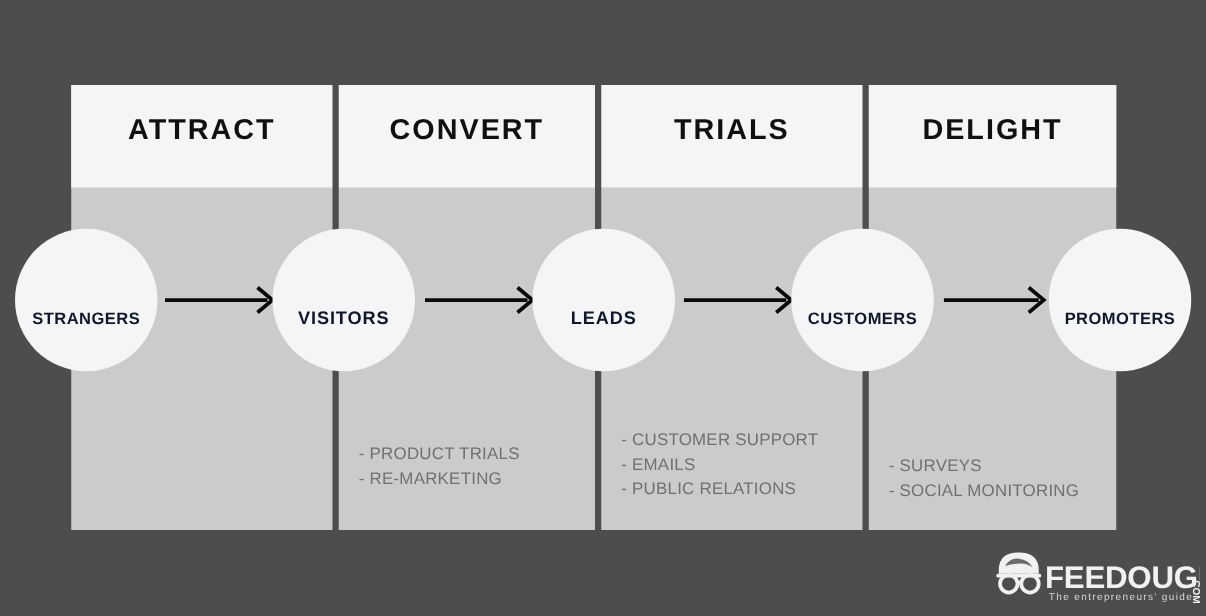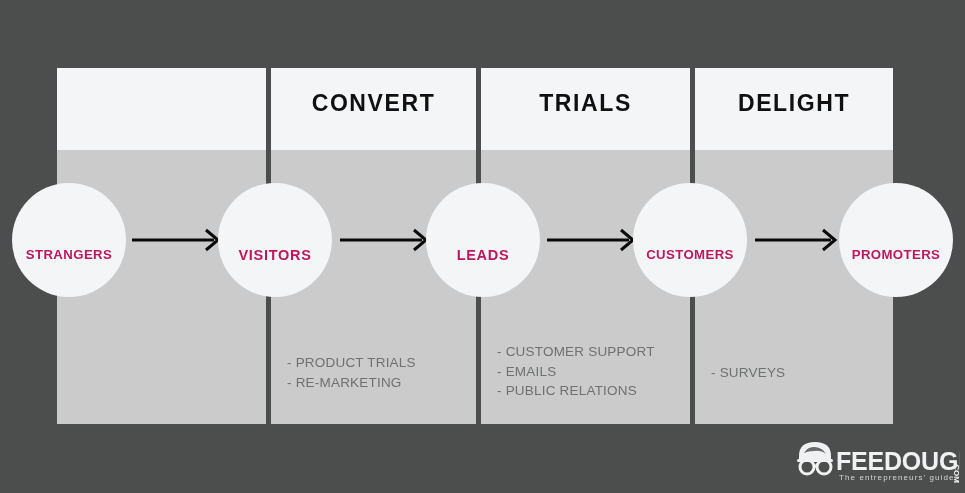--- a/index.html
+++ b/index.html
@@ -83,21 +83,21 @@
     background: #f4f5f7;
     z-index: 5;
     display: flex;
     align-items: center;
     justify-content: center;
   }
   .node-label {
     font-size: 14.5px;
     font-weight: bold;
     letter-spacing: 0.7px;
-    color: #be185d;
+    color: #0f172a;
     white-space: nowrap;
     margin-top: 29px;
   }
   .node-label.sm { font-size: 13.2px; letter-spacing: 0.4px; }
 
   
   .arrow {
     position: absolute;
     z-index: 4;
     height: 24px;
@@ -114,20 +114,21 @@
   }
 </style>
 </head>
 <body>
 
 <div id="panel">
 
   <div id="header-band"></div>
 
   <div class="stage-col" style="left:0px; width:209px;">
+    <div class="stage-title">ATTRACT</div>
   </div>
 
   <div class="stage-col" style="left:214px; width:205px;">
     <div class="stage-title">CONVERT</div>
     <div class="stage-list" style="top:285px;">
       <span class="li">- PRODUCT TRIALS</span>
       <span class="li">- RE-MARKETING</span>
     </div>
   </div>
 
@@ -137,20 +138,21 @@
       <span class="li">- CUSTOMER SUPPORT</span>
       <span class="li">- EMAILS</span>
       <span class="li">- PUBLIC RELATIONS</span>
     </div>
   </div>
 
   <div class="stage-col" style="left:638px; width:198px;">
     <div class="stage-title">DELIGHT</div>
     <div class="stage-list" style="top:295px;">
       <span class="li">- SURVEYS</span>
+      <span class="li">- SOCIAL MONITORING</span>
     </div>
   </div>
 
   <div class="divider" style="left:209px;"></div>
   <div class="divider" style="left:419px;"></div>
   <div class="divider" style="left:633px;"></div>
 
 </div>
 
 <div class="node" style="left:12px; top:183px;">

